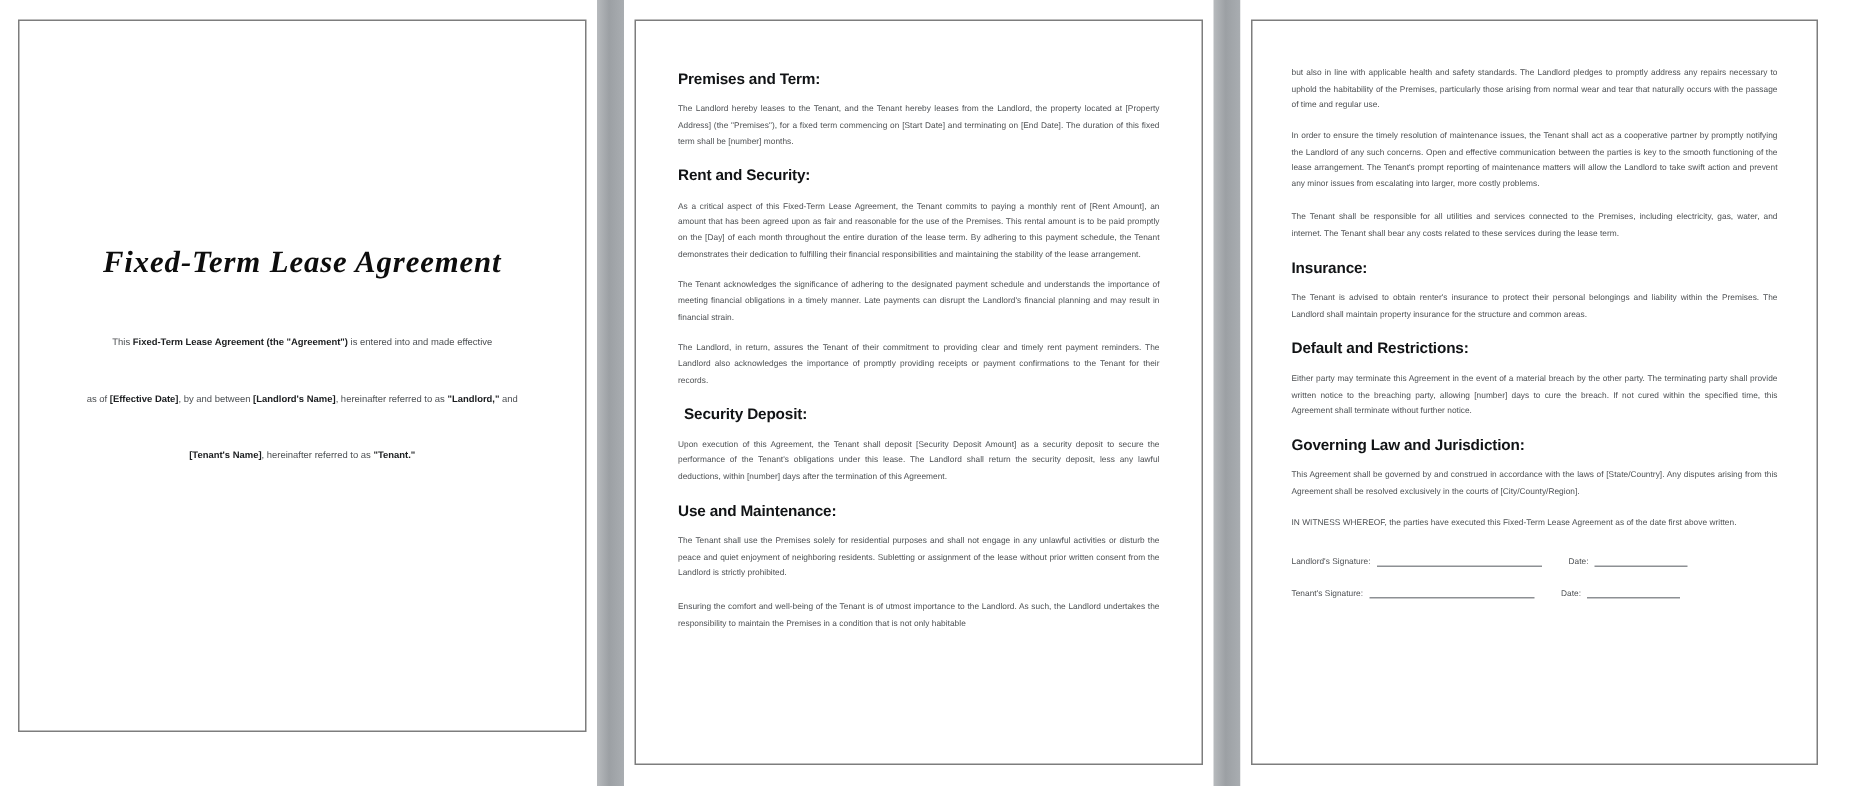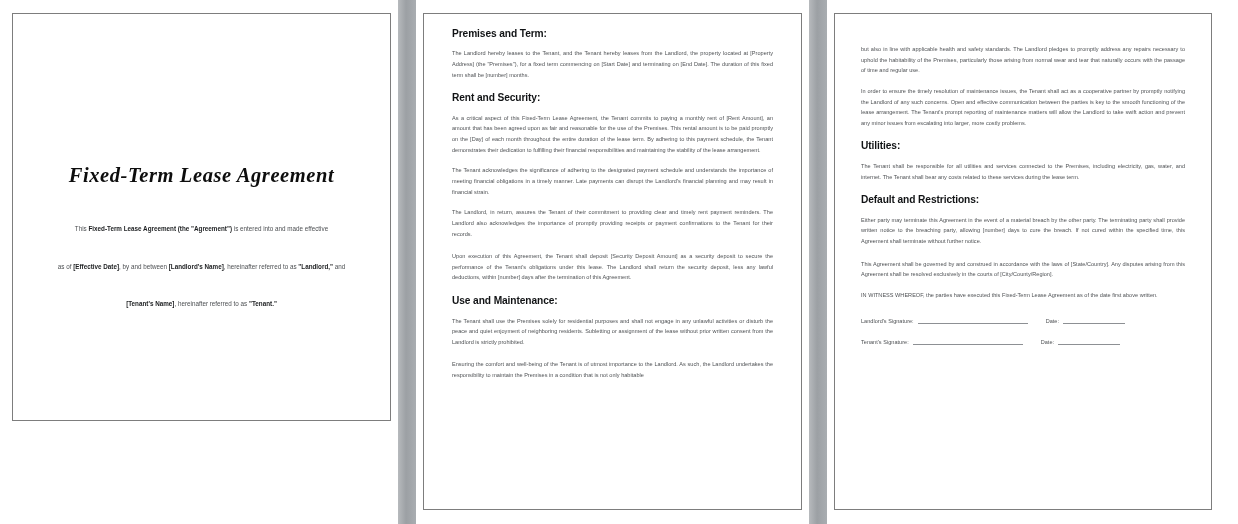--- a/index.html
+++ b/index.html
@@ -39,21 +39,21 @@
 
   
   .page {
     position: relative;
     flex: 0 0 auto;
     background: #ffffff;
     border: 1px solid #7d7d7d;
     box-sizing: border-box;
     overflow: hidden;
   }
-  .page-1 { width: 379px; height: 408px; margin-left: 12px; margin-top: 13px; }
+  .page-1 { width: 379px; height: 475px; margin-left: 12px; margin-top: 13px; }
   .page-2 { width: 379px; height: 497px; margin-top: 13px; }
   .page-3 { width: 378px; height: 497px; margin-top: 13px; }
 
   .page-inner {
     position: absolute;
     left: 0; right: 0; top: 0;
     padding: 0 28px;
   }
   .page-1 .page-inner { padding: 0 30px; }
   .page-3 .page-inner { padding: 0 26px; }
@@ -83,21 +83,21 @@
 
   h2.section-heading {
     font-size: 10.2px;
     font-weight: bold;
     color: #111315;
     margin: 0 0 9px 0;
     letter-spacing: -0.1px;
     line-height: 1.12;
   }
   .block { margin-bottom: 12px; }
-  .block.first { margin-top: 14px; }
+  .block.first { margin-top: 34px; }
   .page-3 .block.first { margin-top: 30px; }
 
   p.body-text {
     font-size: 5.55px;
     line-height: 1.92;
     color: #4e5154;
     margin: 0 0 10px 0;
     text-align: justify;
     letter-spacing: 0.02px;
   }
@@ -162,20 +162,21 @@
           <h2 class="section-heading">Premises and Term:</h2>
           <p class="body-text">The Landlord hereby leases to the Tenant, and the Tenant  hereby leases from the Landlord, the property located at [Property  Address] (the "Premises"), for a fixed term commencing on [Start  Date]  and terminating  on [End Date]. The duration of this fixed term  shall be [number] months.</p>
         </div>
         <div class="block">
           <h2 class="section-heading">Rent and Security:</h2>
           <p class="body-text">As a critical aspect of this Fixed-Term  Lease Agreement,  the Tenant commits to paying a monthly rent of [Rent Amount], an amount that has been agreed  upon as fair and reasonable  for the use of the Premises. This rental amount is to be paid promptly on the [Day] of each month throughout the entire duration of the lease term. By adhering to this payment schedule, the Tenant demonstrates  their dedication to fulfilling their financial responsibilities and maintaining the stability of the lease arrangement.</p>
           <p class="body-text">The Tenant acknowledges  the significance of adhering to the designated  payment schedule and understands  the importance of meeting  financial obligations in a timely manner. Late payments  can disrupt the Landlord's financial planning and may result in financial strain.</p>
           <p class="body-text">The Landlord, in return, assures  the Tenant  of their commitment to providing clear and timely rent payment reminders.  The Landlord also acknowledges  the importance of promptly providing receipts  or payment confirmations to the Tenant  for their records.</p>
         </div>
         <div class="block">
+          <h2 class="section-heading indent-head">Security Deposit:</h2>
           <p class="body-text">Upon execution of this Agreement,  the Tenant shall deposit [Security Deposit  Amount] as a security deposit to secure the performance  of the Tenant's  obligations under this lease. The Landlord shall return the security deposit, less any lawful deductions, within [number] days after the termination  of this Agreement.</p>
         </div>
         <div class="block">
           <h2 class="section-heading">Use and Maintenance:</h2>
           <p class="body-text">The Tenant shall use the Premises  solely for residential  purposes and shall not engage in any unlawful activities  or disturb the peace  and quiet enjoyment of neighboring residents.  Subletting  or assignment of the lease without prior written  consent  from the Landlord is strictly prohibited.</p>
         </div>
         <div class="block">
           <p class="body-text">Ensuring the comfort  and well-being of the Tenant  is of utmost importance to the Landlord. As such, the Landlord undertakes  the responsibility to maintain the Premises in a condition that is not only habitable</p>
         </div>
       </div>
@@ -185,28 +186,32 @@
   <div class="gutter"></div>
   <div class="gutter-pad"></div>
 
   <div class="page page-3">
     <div class="page-inner" id="p3-body">
         <div class="block first">
           <p class="body-text">but also in line with applicable health and safety standards.  The Landlord pledges to promptly address  any repairs  necessary  to uphold the habitability of the Premises, particularly those arising from normal wear  and tear  that naturally occurs with the passage  of time and regular  use.</p>
           <p class="body-text">In order to ensure  the timely resolution of maintenance  issues, the Tenant shall act as a cooperative partner  by promptly notifying the Landlord of any such concerns. Open and effective  communication between  the parties  is key to the smooth functioning of the lease arrangement.  The Tenant's prompt reporting  of maintenance matters  will allow the Landlord to take swift action and prevent  any minor issues from escalating into larger,  more costly problems.</p>
         </div>
         <div class="block">
-          <h2 class="section-heading">Utilities:</h2>
           <p class="body-text">The Tenant shall be responsible for all utilities and services connected  to the Premises, including electricity,  gas, water,  and internet. The Tenant  shall bear any costs related to these services  during the lease term.</p>
+        </div>
+        <div class="block">
+          <h2 class="section-heading">Insurance:</h2>
+          <p class="body-text">The Tenant is advised to obtain renter's insurance to protect  their personal belongings and liability within the Premises. The Landlord shall maintain property insurance for the structure  and common areas.</p>
         </div>
         <div class="block">
           <h2 class="section-heading">Default and Restrictions:</h2>
           <p class="body-text">Either party  may terminate  this Agreement  in the event of a material  breach by the other party.  The terminating  party shall provide written  notice to the breaching party,  allowing [number] days to cure the breach. If not cured within the specified time, this Agreement  shall terminate  without further notice.</p>
         </div>
         <div class="block">
+          <h2 class="section-heading">Governing Law and Jurisdiction:</h2>
           <p class="body-text">This Agreement  shall be governed  by and construed in accordance  with the laws of [State/Country].  Any disputes arising from this Agreement  shall be resolved exclusively in the courts of [City/County/Region].</p>
           <p class="body-text">IN WITNESS WHEREOF,  the parties  have executed  this Fixed-Term  Lease  Agreement  as of the date first above written.</p>
         </div>
         <div class="sig-block">
           <div class="sig-row">
             <span class="sig-label">Landlord's Signature:</span>
             <span class="sig-rule"></span>
             <span class="sig-date-label">Date:</span>
             <span class="sig-date-rule"></span>
           </div>

